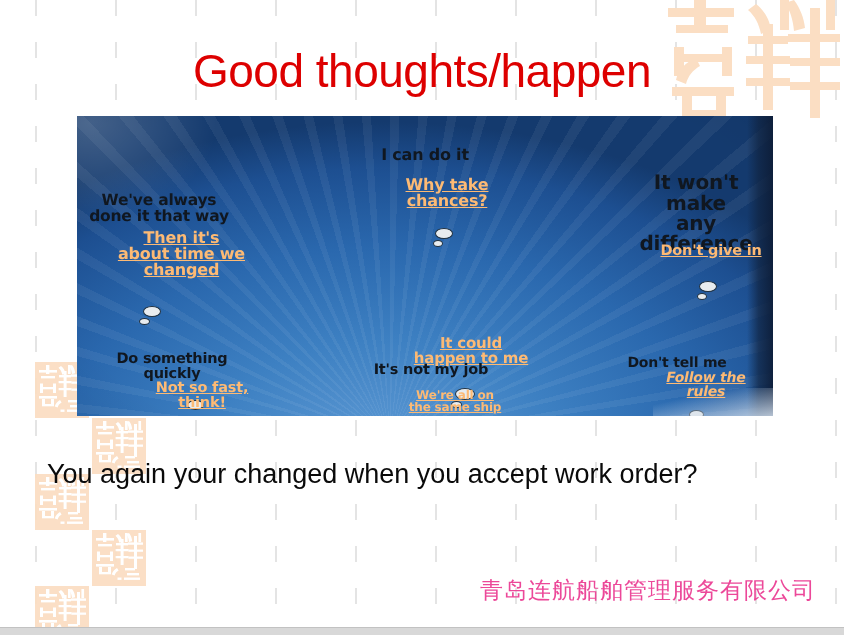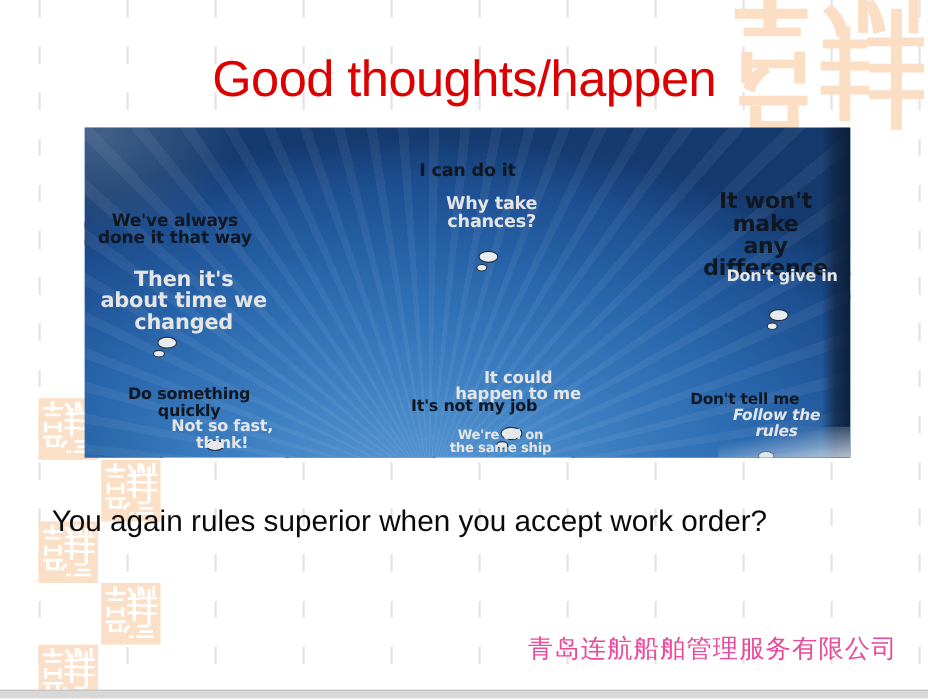--- a/index.html
+++ b/index.html
@@ -159,21 +159,21 @@
     left: 0; top: 0;
     width: 100%; height: 100%;
     z-index: -1;
   }
   .bubble .bubble-text {
     position: relative;
     padding: 0 6px;
     z-index: 1;
   }
   .bubble.dark  { color: #101720; }
-  .bubble.light { color: #e5e5e5; }
+  .bubble.light { color: #fdba74; text-decoration: underline; }
 
   
   .puff {
     position: absolute;
     background: #e8ecef;
     border: 1.5px solid #20303f;
     border-radius: 50%;
   }
 
   
@@ -461,21 +461,21 @@
     <div id="rays"></div>
 
     <div class="bubble dark" style="left:-8px; top:58px; width:180px; height:70px; font-size:15.5px;">
       <svg class="bubble-shape" viewBox="0 0 180 70" preserveAspectRatio="none">
         <path d="M38 12 C44 0 68 -3 80 6 C92 -2 116 0 124 10 C142 6 162 16 162 30
                  C176 34 176 54 160 60 C152 70 130 72 118 66 C104 74 76 74 62 66
                  C44 72 22 66 16 54 C2 50 2 24 20 20 C24 14 30 10 38 12 Z" fill="#7d8893" stroke="#1d2a36" stroke-width="2.2"></path>
       </svg>
       <div class="bubble-text">We've always<br>done it that way</div>
     </div>
-    <div class="bubble light" style="left:6px; top:118px; width:168px; height:80px; font-size:19px;">
+    <div class="bubble light" style="left:6px; top:98px; width:168px; height:80px; font-size:16px;justify-content:flex-end;">
       <svg class="bubble-shape" viewBox="0 0 168 80" preserveAspectRatio="none">
         <path d="M34 16 C40 2 64 -2 76 8 C88 0 110 2 118 14 C136 10 154 20 154 34
                  C166 40 164 62 148 68 C140 78 118 80 106 74 C92 82 66 82 52 74
                  C36 80 16 74 12 62 C0 56 0 28 16 24 C20 18 26 14 34 16 Z" fill="#e8ecef" stroke="#1d2a36" stroke-width="2.2"></path>
       </svg>
       <div class="bubble-text">Then it's<br>about time we<br>changed</div>
     </div>
     <div class="puff" style="left:66px; top:190px; width:16px; height:9px;"></div>
     <div class="puff" style="left:62px; top:202px; width:9px; height:5px;"></div>
 
@@ -579,18 +579,18 @@
       </svg>
       <div class="bubble-text">Follow the<br>rules</div>
     </div>
     <div class="puff" style="left:612px; top:294px; width:13px; height:7px;"></div>
 
     <div id="photo-vignette"></div>
     <div id="photo-right-band"></div>
     <div id="photo-corner-glow"></div>
   </div>
 
-  <div id="body-text">You again rules superior when you accept work order?</div>
+  <div id="body-text">You again your changed when you accept work order?</div>
 
   <div id="footer-company">青岛连航船舶管理服务有限公司</div>
 
   <div id="bottom-bar"></div>
 </div>
 
 </body></html>

